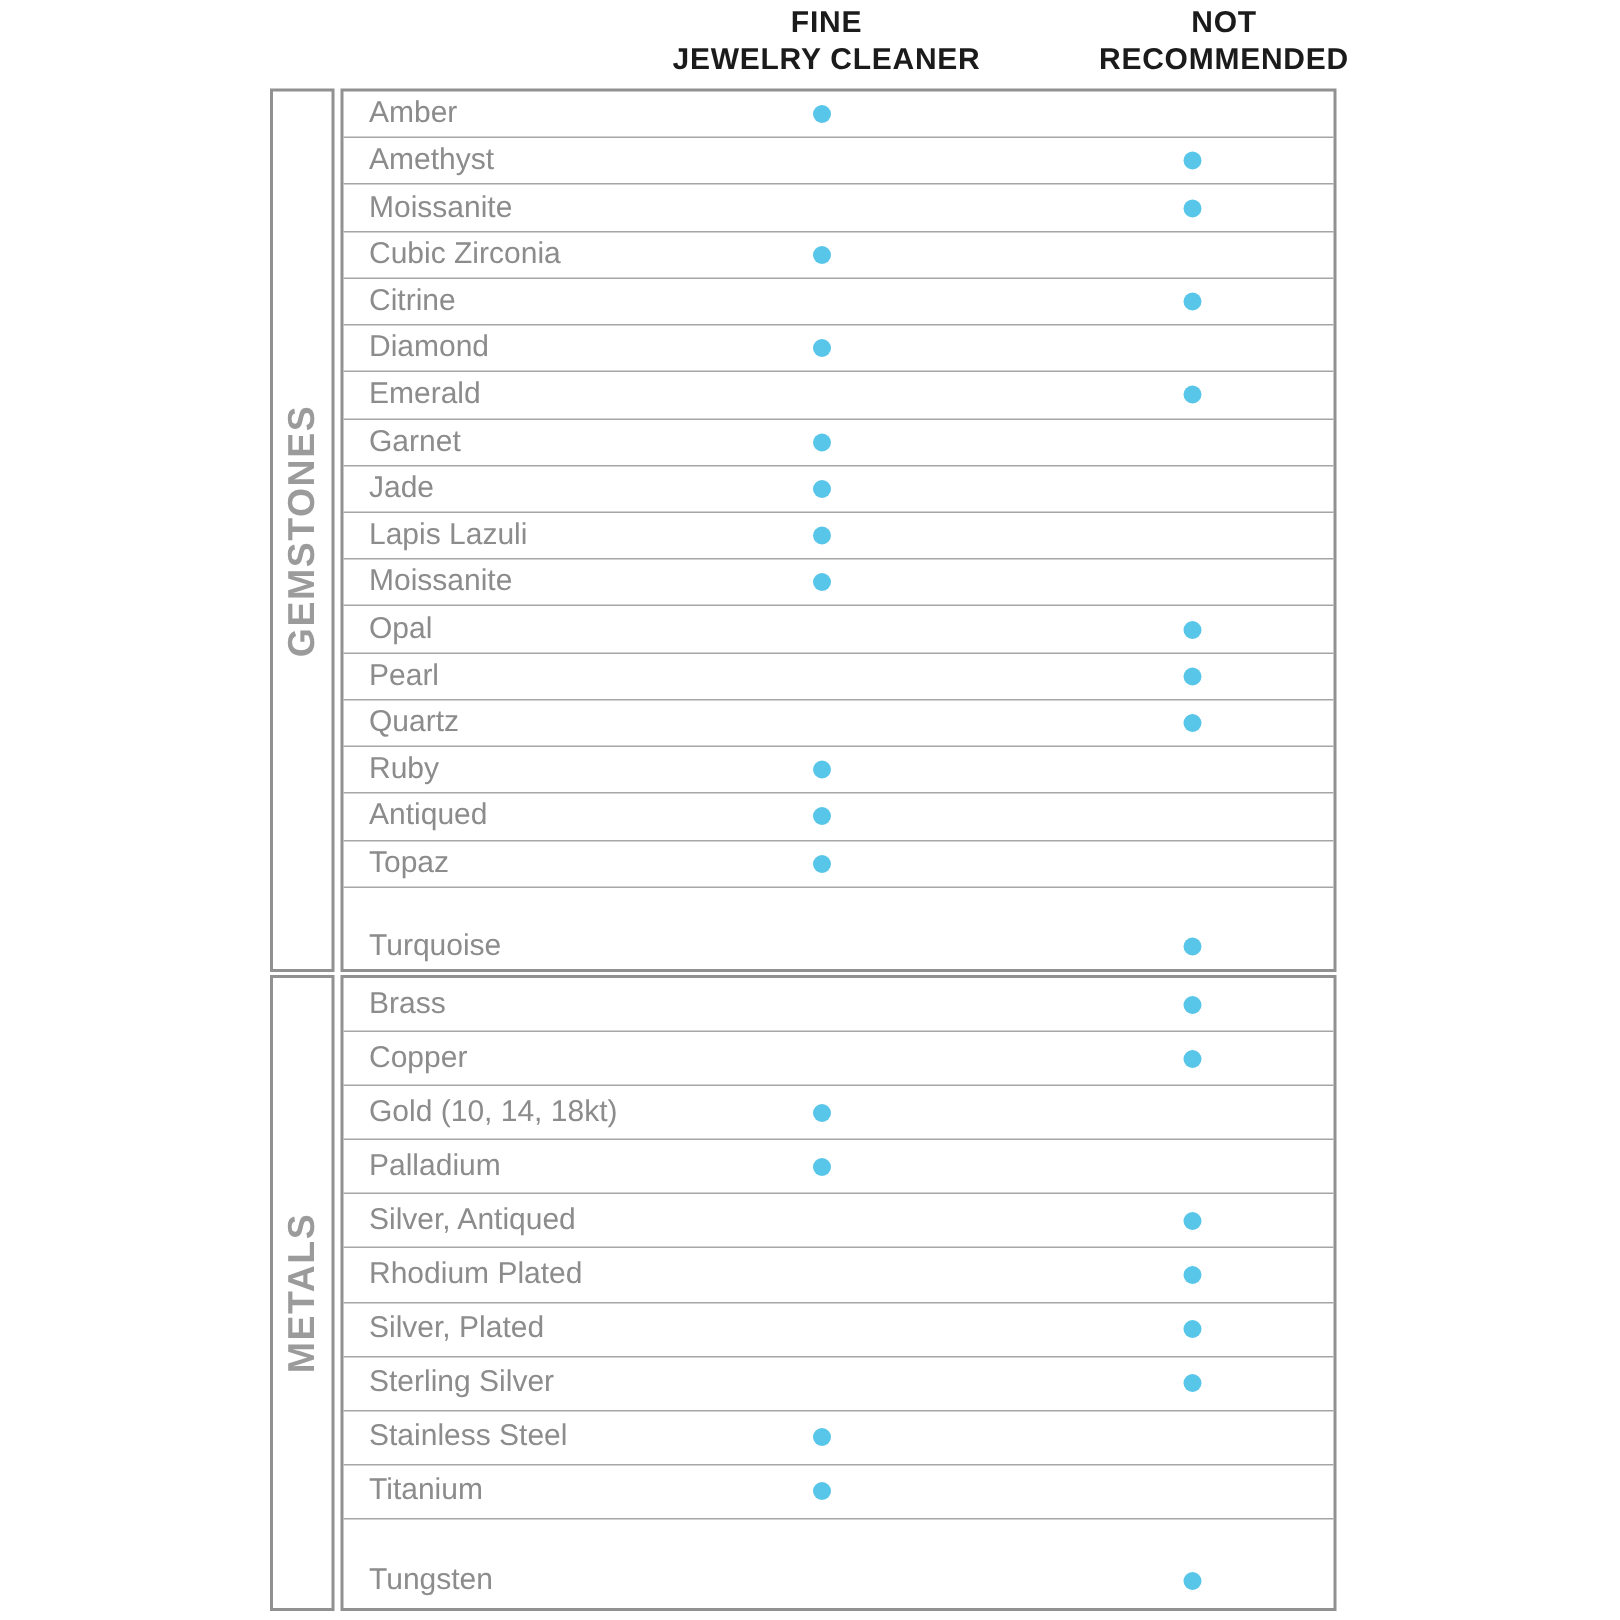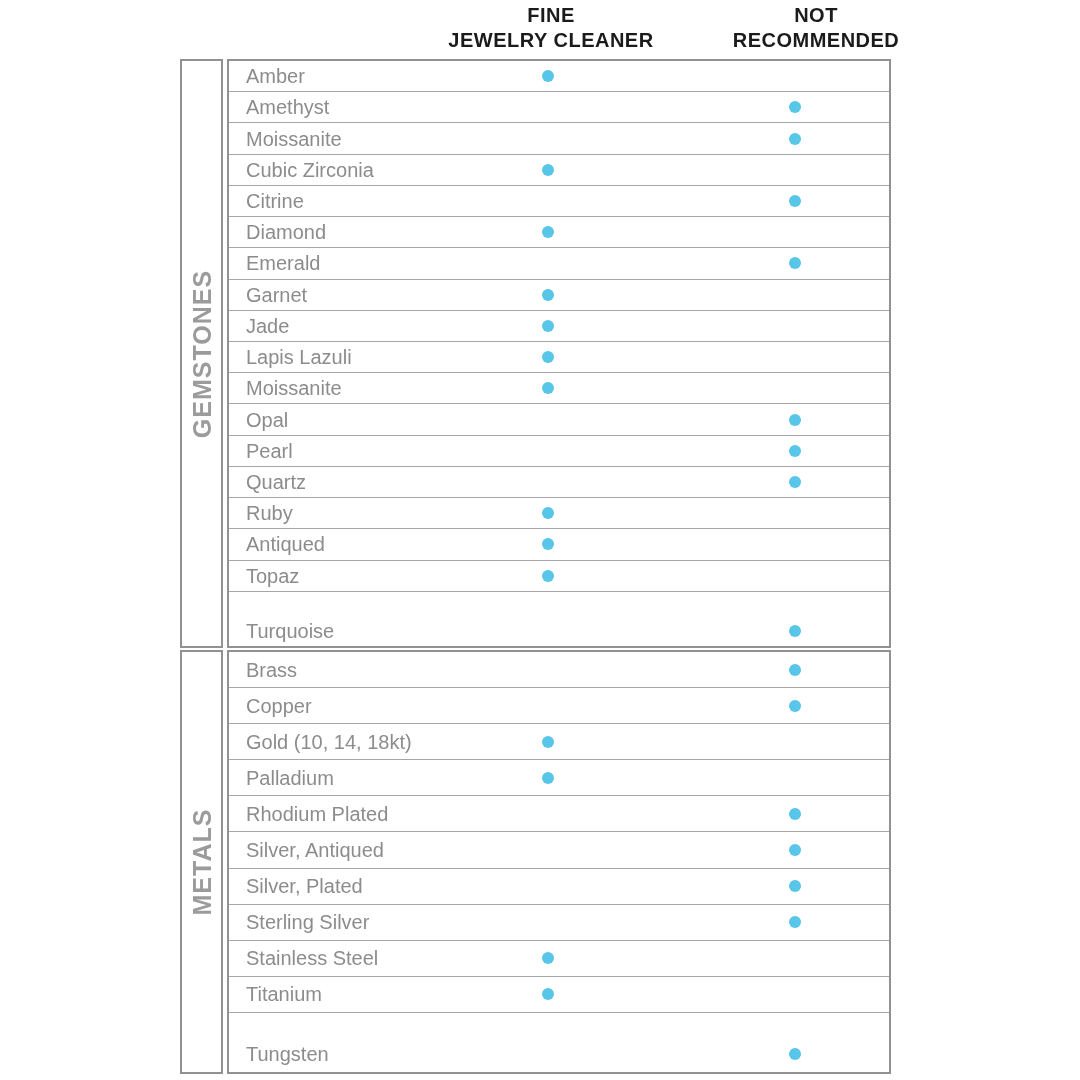--- a/index.html
+++ b/index.html
@@ -236,30 +236,30 @@
   </div>
 
 
   <div class="row">
     <span class="row-label">Palladium</span>
     <span class="dot fine"></span>
   </div>
 
 
   <div class="row">
+    <span class="row-label">Silver, Antiqued</span>
+    <span class="dot not"></span>
+  </div>
+
+  <div class="row">
     <span class="row-label">Rhodium Plated</span>
     <span class="dot not"></span>
   </div>
 
   <div class="row">
-    <span class="row-label">Silver, Antiqued</span>
-    <span class="dot not"></span>
-  </div>
-
-  <div class="row">
     <span class="row-label">Silver, Plated</span>
     <span class="dot not"></span>
   </div>
 
   <div class="row">
     <span class="row-label">Sterling Silver</span>
     <span class="dot not"></span>
   </div>
 
   <div class="row">

